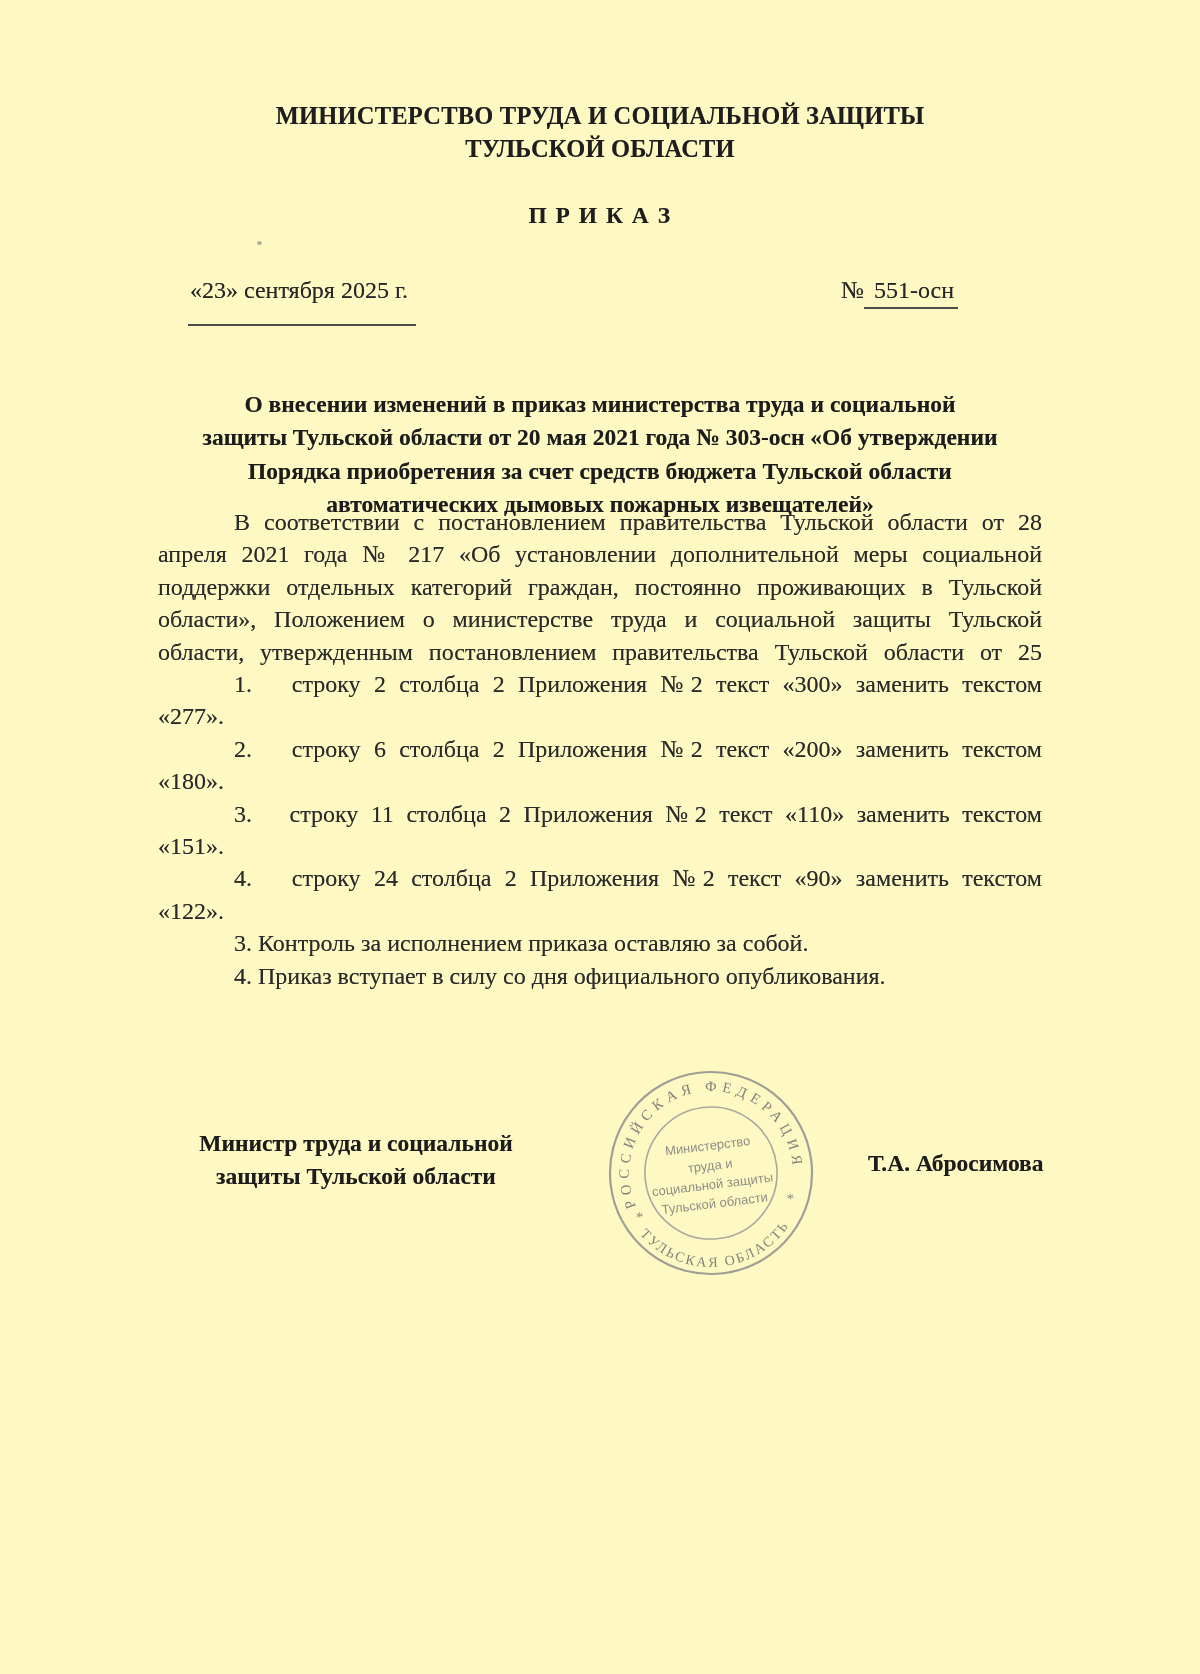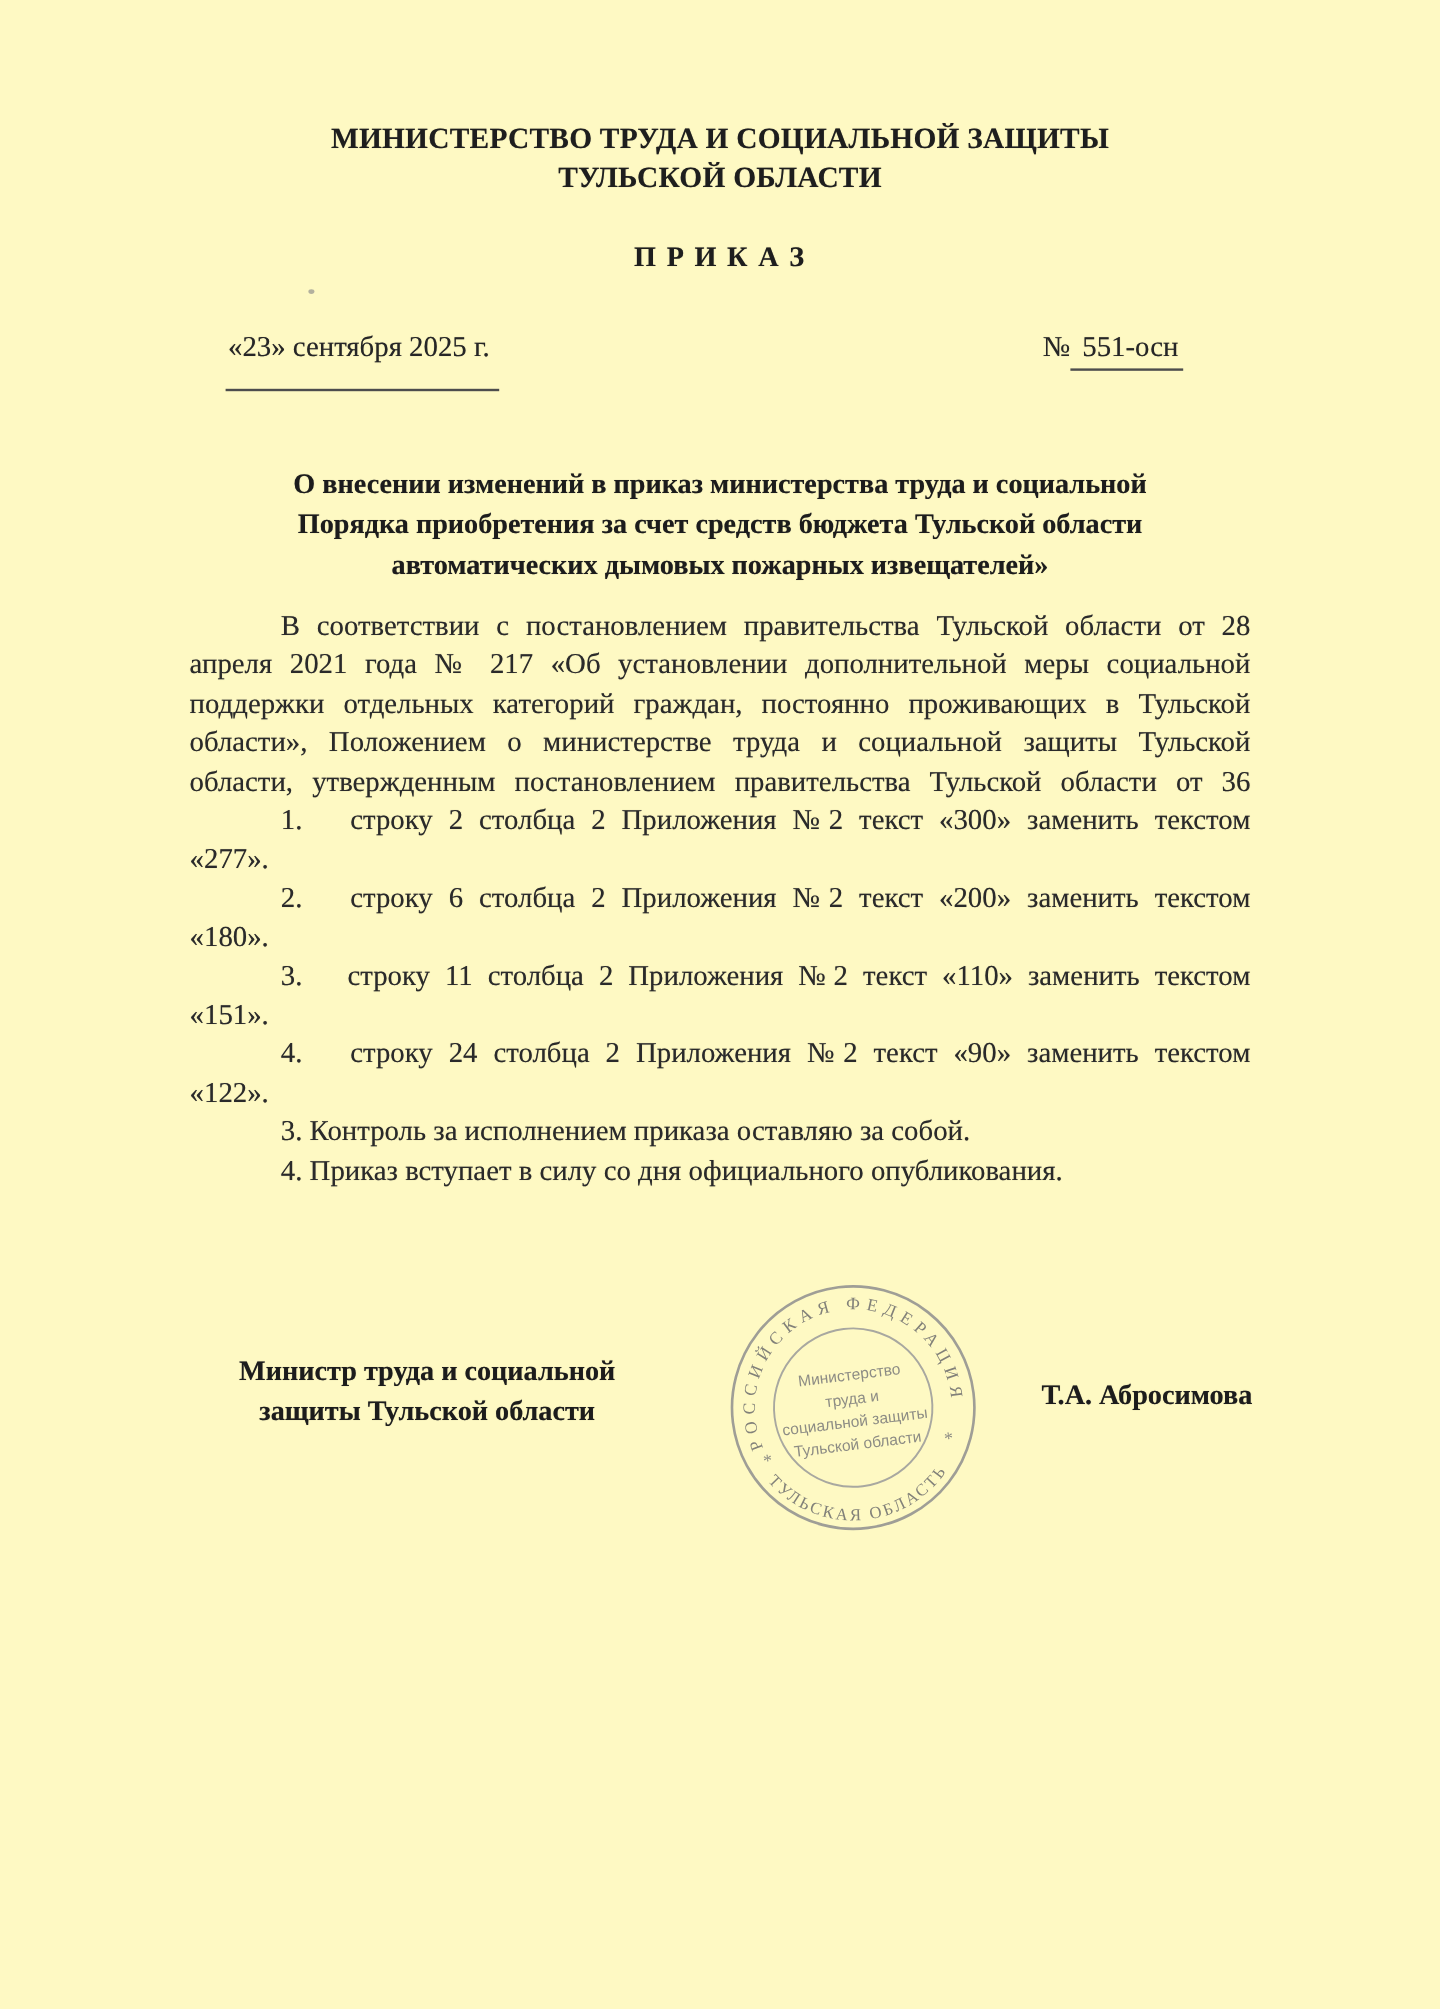--- a/index.html
+++ b/index.html
@@ -16,21 +16,21 @@
   .doc-type{
     position:absolute;top:202px;left:0;width:100%;text-align:center;
     font-weight:bold;font-size:23.5px;letter-spacing:1.5px;color:#1e1e1e;
   }
   .speck{position:absolute;left:257px;top:241px;width:5px;height:4px;background:#8a8a8a;border-radius:50%;opacity:.65;}
   .meta-row{
     position:absolute;top:277px;left:160px;width:884px;
     display:flex;justify-content:space-between;font-size:24px;color:#262626;
   }
   .date-field{border-bottom:2.5px solid #4d4d4d;padding:0 8px 20px 2px;margin-left:28px;}
-  .number-field{margin-right:58px;}
+  .number-field{margin-right:86px;}
   .number-value{border-bottom:2.5px solid #4d4d4d;padding:0 4px 4px 10px;}
   .title-block{
     position:absolute;top:356px;left:158px;width:884px;text-align:center;
     font-weight:bold;font-size:23.5px;line-height:33.4px;color:#1c1c1c;margin-top:32px;
   }
   .body-block{
     position:absolute;top:506px;left:158px;width:884px;
     font-size:24px;line-height:32.4px;color:#2a2a2a;
   }
   .jline{text-align:justify;text-align-last:justify;}
@@ -63,30 +63,31 @@
 
   <div class="speck"></div>
 
   <div class="meta-row ink">
     <span class="date-field">«23» сентября 2025 г.</span>
     <span class="number-field"><span>№</span><span class="number-value">551-осн</span></span>
   </div>
 
   <div class="title-block ink">
     <div>О внесении изменений в приказ министерства труда и социальной</div>
+    <div>защиты Тульской области от 20 мая 2021 года № 303-осн «Об утверждении</div>
     <div>Порядка приобретения за счет средств бюджета Тульской области</div>
     <div>автоматических дымовых пожарных извещателей»</div>
   </div>
 
   <div class="body-block ink">
     <div class="jline indent">В соответствии с постановлением правительства Тульской области от 28</div>
     <div class="jline">апреля 2021 года № 217 «Об установлении дополнительной меры социальной</div>
     <div class="jline">поддержки отдельных категорий граждан, постоянно проживающих в Тульской</div>
     <div class="jline">области», Положением о министерстве труда и социальной защиты Тульской</div>
-    <div class="jline">области, утвержденным постановлением правительства Тульской области от 36</div>
+    <div class="jline">области, утвержденным постановлением правительства Тульской области от 25</div>
     <div class="jline indent">1.&nbsp;&nbsp; строку 2 столбца 2 Приложения №2 текст «300» заменить текстом</div>
     <div class="plain">«277».</div>
     <div class="jline indent">2.&nbsp;&nbsp; строку 6 столбца 2 Приложения №2 текст «200» заменить текстом</div>
     <div class="plain">«180».</div>
     <div class="jline indent">3.&nbsp;&nbsp; строку 11 столбца 2 Приложения №2 текст «110» заменить текстом</div>
     <div class="plain">«151».</div>
     <div class="jline indent">4.&nbsp;&nbsp; строку 24 столбца 2 Приложения №2 текст «90» заменить текстом</div>
     <div class="plain">«122».</div>
     <div class="plain indent">3. Контроль за исполнением приказа оставляю за собой.</div>
     <div class="plain indent">4. Приказ вступает в силу со дня официального опубликования.</div>

